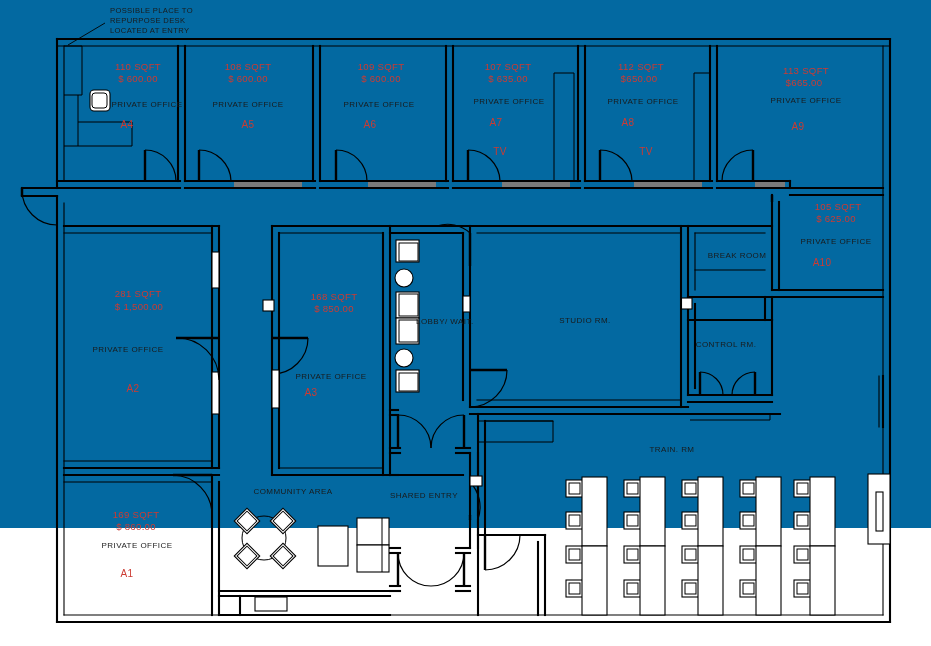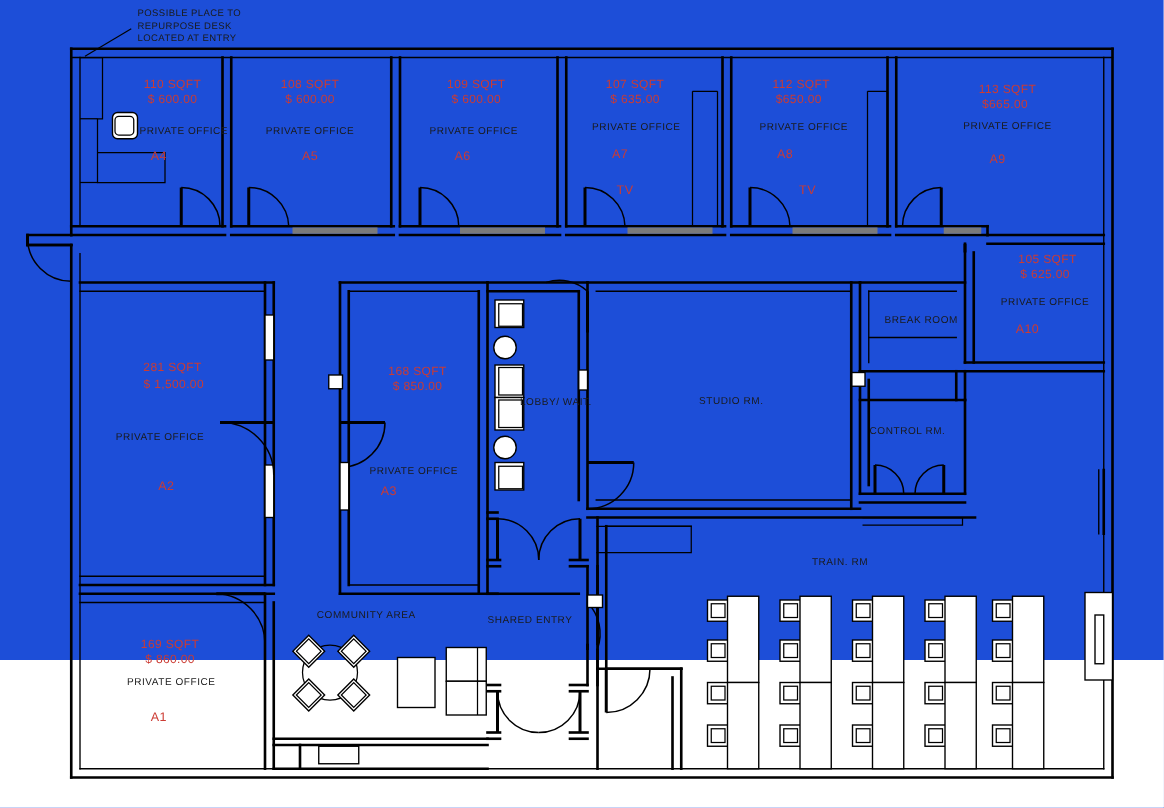--- a/index.html
+++ b/index.html
@@ -8,21 +8,21 @@
     background: #ffffff;
     width: 931px;
     height: 646px;
     overflow: hidden;
     font-family: "Liberation Sans", sans-serif;
   }
   #plan-root {
     position: relative;
     width: 931px;
     height: 528px;
-    background: #1d4ed8;
+    background: #0369a1;
   }
   svg.floorplan {
     position: absolute;
     top: 0; left: 0;
     width: 931px;
     height: 646px;
     display: block;
   }
   .wall {
     fill: none;

